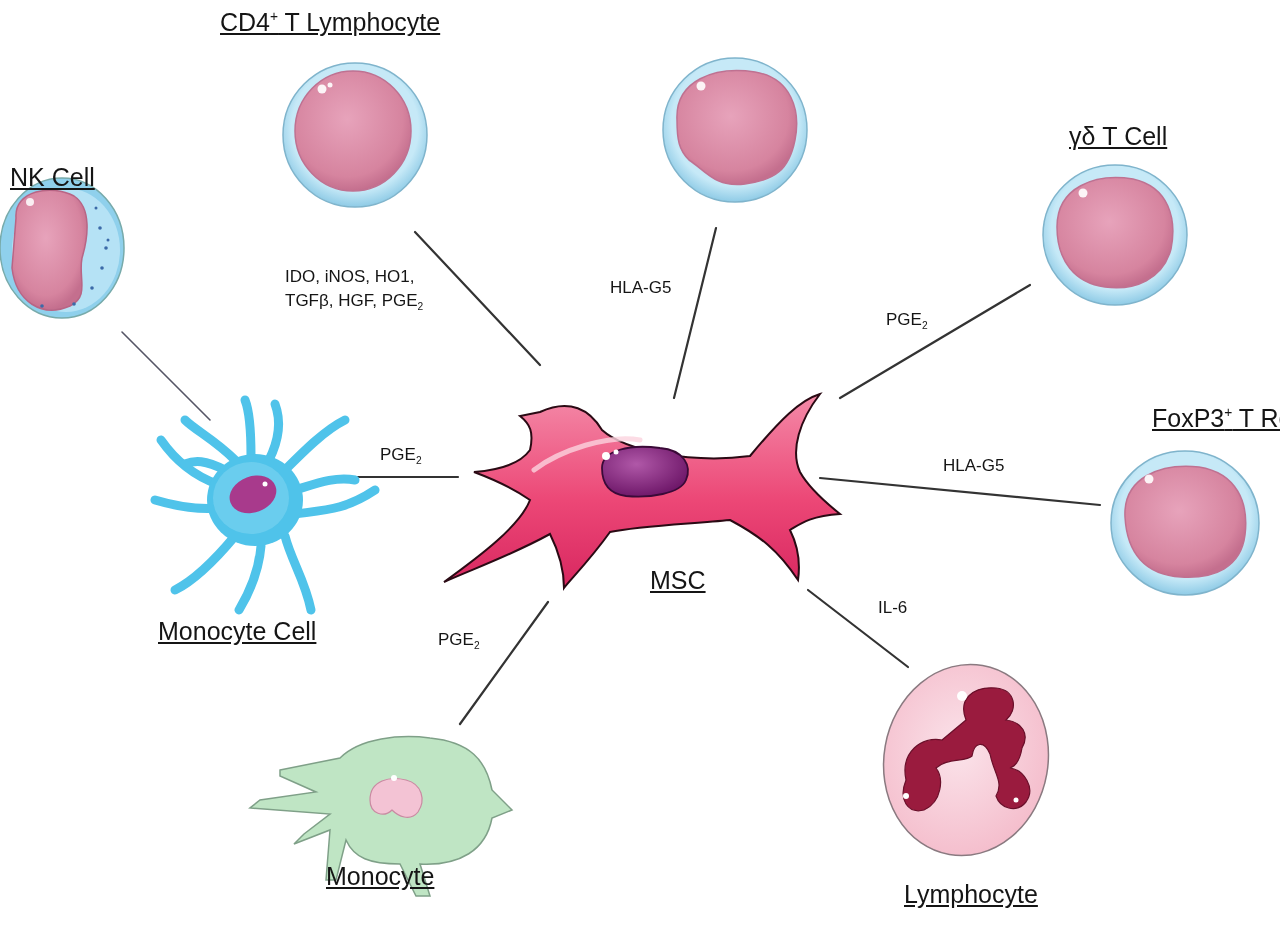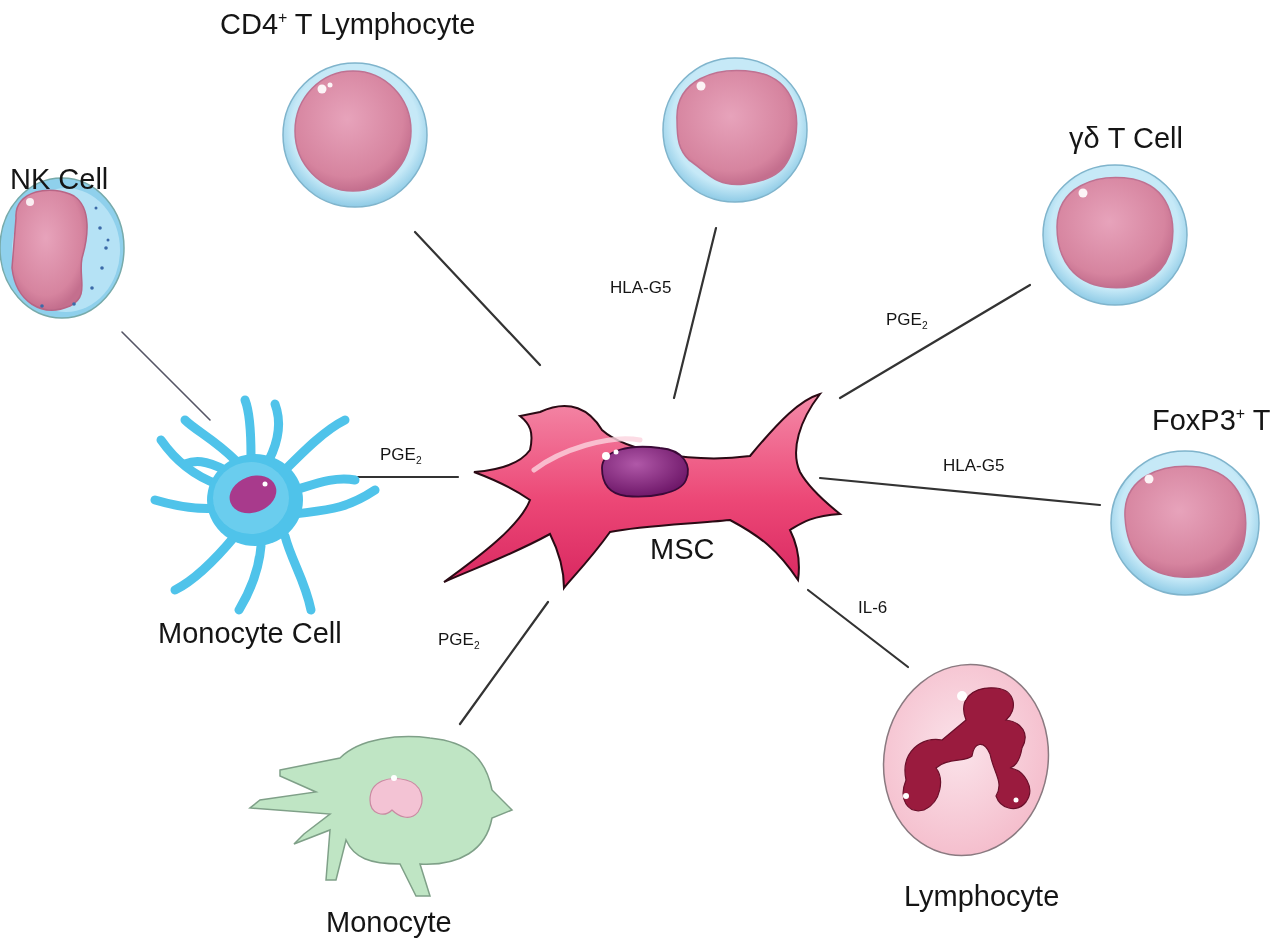--- a/index.html
+++ b/index.html
@@ -1,20 +1,20 @@
 <!DOCTYPE html>
 <html><head>
   <meta charset="utf-8">
   <style>
     html, body { margin: 0; padding: 0; background: #ffffff; }
     body { width: 1280px; height: 945px; position: relative; overflow: hidden;
            font-family: "Liberation Sans", sans-serif; color: #111; }
     #stage { position: absolute; left: 0; top: 0; width: 1280px; height: 945px; }
     .lbl { position: absolute; white-space: nowrap; font-family: "Liberation Sans", sans-serif; color: #151515; }
-    .cell-label { font-size: 29px; }
+    .cell-label { font-size: 25px; text-decoration: underline; }
     .mol-label { font-size: 17px; line-height: 24px; }
     .mol-label sub, .cell-label sup { font-size: 60%; }
     .cell-label sup { vertical-align: 0.7em; font-size: 55%; }
     .mol-label sub { vertical-align: -0.35em; }
     svg .conn { stroke: #333; stroke-width: 2.2; fill: none; stroke-linecap: round; }
   </style>
 </head>
 <body>
 
 <div id="stage">
@@ -139,25 +139,29 @@
       <circle cx="-44" cy="-24" r="4" fill="#fff"></circle>
       <circle cx="-34" cy="-28" r="2.5" fill="#fff"></circle>
     </g>
   </svg>
 
   
   <div class="lbl cell-label" style="left:220px; top:8px;"><span>CD4</span><sup>+</sup><span style="white-space:pre"> T Lymphocyte</span></div>
   <div class="lbl cell-label" style="left:1069px; top:122px;">γδ T Cell</div>
   <div class="lbl cell-label" style="left:1152px; top:404px;"><span>FoxP3</span><sup>+</sup><span style="white-space:pre"> T Reg</span></div>
   <div class="lbl cell-label" style="left:904px; top:880px;">Lymphocyte</div>
-  <div class="lbl cell-label" style="left:326px; top:862px;margin-top:44px;">Monocyte</div>
+  <div class="lbl cell-label" style="left:326px; top:862px;">Monocyte</div>
   <div class="lbl cell-label" style="left:158px; top:617px;">Monocyte Cell</div>
   <div class="lbl cell-label" style="left:10px; top:163px;">NK Cell</div>
-  <div class="lbl cell-label" style="left:650px; top:533px;text-align:right;">MSC</div>
+  <div class="lbl cell-label" style="left:650px; top:566px;text-align:right;">MSC</div>
 
   
+  <div class="lbl mol-label" style="left:285px; top:265px;">
+    <div>IDO, iNOS, HO1,</div>
+    <div><span>TGFβ, HGF, PGE</span><sub>2</sub></div>
+  </div>
   <div class="lbl mol-label" style="left:610px; top:276px;">HLA-G5</div>
   <div class="lbl mol-label" style="left:886px; top:308px;"><span>PGE</span><sub>2</sub></div>
   <div class="lbl mol-label" style="left:943px; top:454px;">HLA-G5</div>
-  <div class="lbl mol-label" style="left:858px; top:596px;">IL-6</div>
+  <div class="lbl mol-label" style="left:878px; top:596px;">IL-6</div>
   <div class="lbl mol-label" style="left:438px; top:628px;"><span>PGE</span><sub>2</sub></div>
   <div class="lbl mol-label" style="left:380px; top:443px;"><span>PGE</span><sub>2</sub></div>
 </div>
 
 </body></html>

